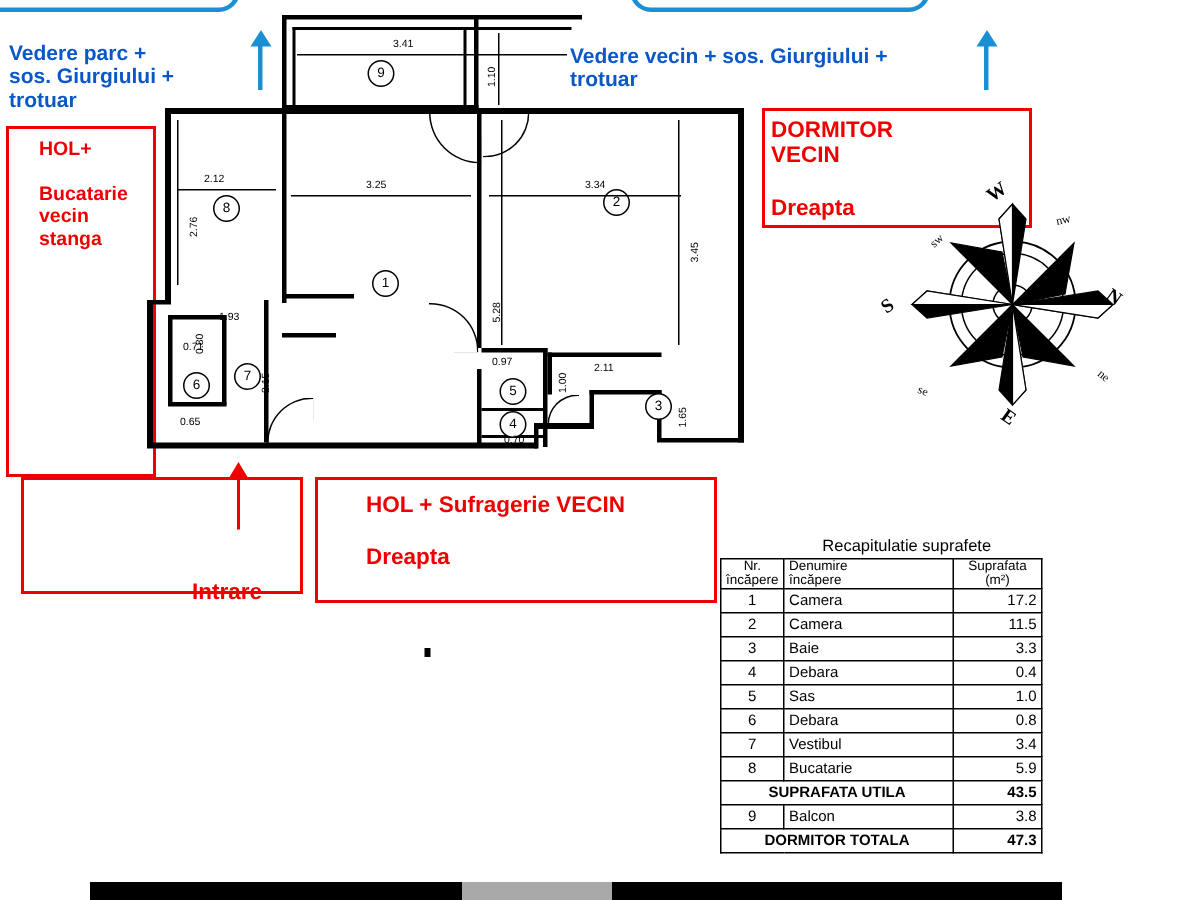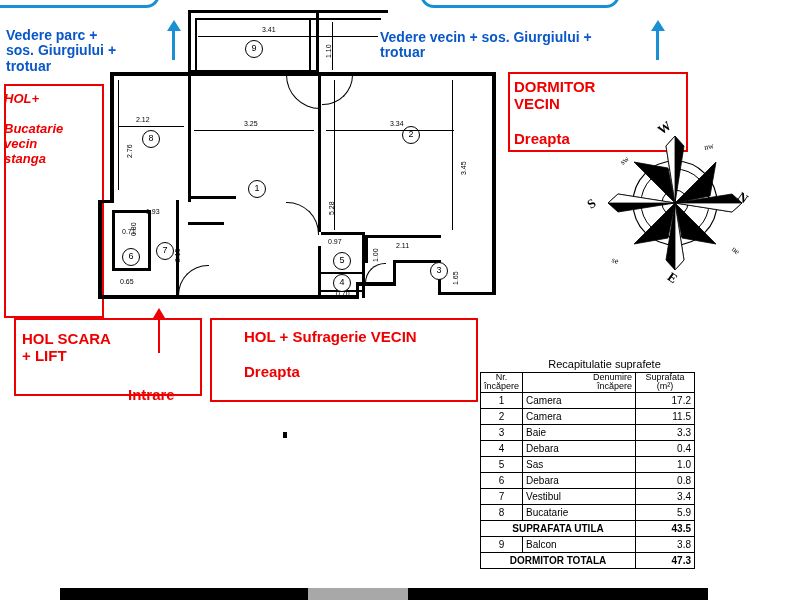--- a/index.html
+++ b/index.html
@@ -55,35 +55,33 @@
 trotuar</div>
   <div class="blue abs" style="left:380px;top:30px;width:270px;font-size:14px;white-space:pre-line;">Vedere vecin + sos. Giurgiului +
 trotuar</div>
 
   <div class="arrow-stem abs" style="left:172px;top:28px;height:32px;"></div>
   <div class="arrow-up abs" style="left:167px;top:20px;"></div>
   <div class="arrow-stem abs" style="left:656px;top:28px;height:32px;"></div>
   <div class="arrow-up abs" style="left:651px;top:20px;"></div>
 
   <div class="redbox abs" style="left:4px;top:84px;width:100px;height:234px;"></div>
-  <div class="ann abs" style="left:4px;top:92px;width:92px;font-size:13px;white-space:pre-line;font-style:italic;">HOL+
+  <div class="ann abs" style="left:26px;top:92px;width:92px;font-size:13px;white-space:pre-line;">HOL+
 
 Bucatarie
 vecin
 stanga</div>
 
   <div class="redbox abs" style="left:508px;top:72px;width:180px;height:80px;"></div>
   <div class="ann abs" style="left:514px;top:78px;width:172px;font-size:15px;white-space:pre-line;">DORMITOR
 VECIN
 
  Dreapta</div>
 
   <div class="redbox abs" style="left:14px;top:318px;width:188px;height:78px;"></div>
-  <div class="ann abs" style="left:22px;top:330px;width:120px;font-size:15px;white-space:pre-line;">HOL SCARA
-+ LIFT</div>
   <div class="ann abs" style="left:128px;top:358px;font-size:15px;margin-top:28px;">Intrare</div>
   <div class="arrow-stem-red abs" style="left:158px;top:318px;height:35px;"></div>
   <div class="arrow-up-red abs" style="left:153px;top:308px;"></div>
 
   <div class="redbox abs" style="left:210px;top:318px;width:268px;height:84px;"></div>
   <div class="ann abs" style="left:244px;top:328px;width:240px;font-size:15px;white-space:pre-line;">HOL  +  Sufragerie VECIN
 
 Dreapta</div>
 
   <div class="fp">
@@ -212,21 +210,21 @@
 
   <div class="tbl-wrap">
     <div class="tbl-title">Recapitulatie suprafete</div>
     <table class="recap">
       <thead>
         <tr>
           <th class="c-num">
             <div>Nr.</div>
             <div>încăpere</div>
           </th>
-          <th class="c-name" style="text-align:right;">
+          <th class="c-name" style="text-align:left;">
             <div>Denumire</div>
             <div>încăpere</div>
           </th>
           <th class="c-area">
             <div>Suprafata</div>
             <div>(m²)</div>
           </th>
         </tr>
       </thead>
       <tbody>

